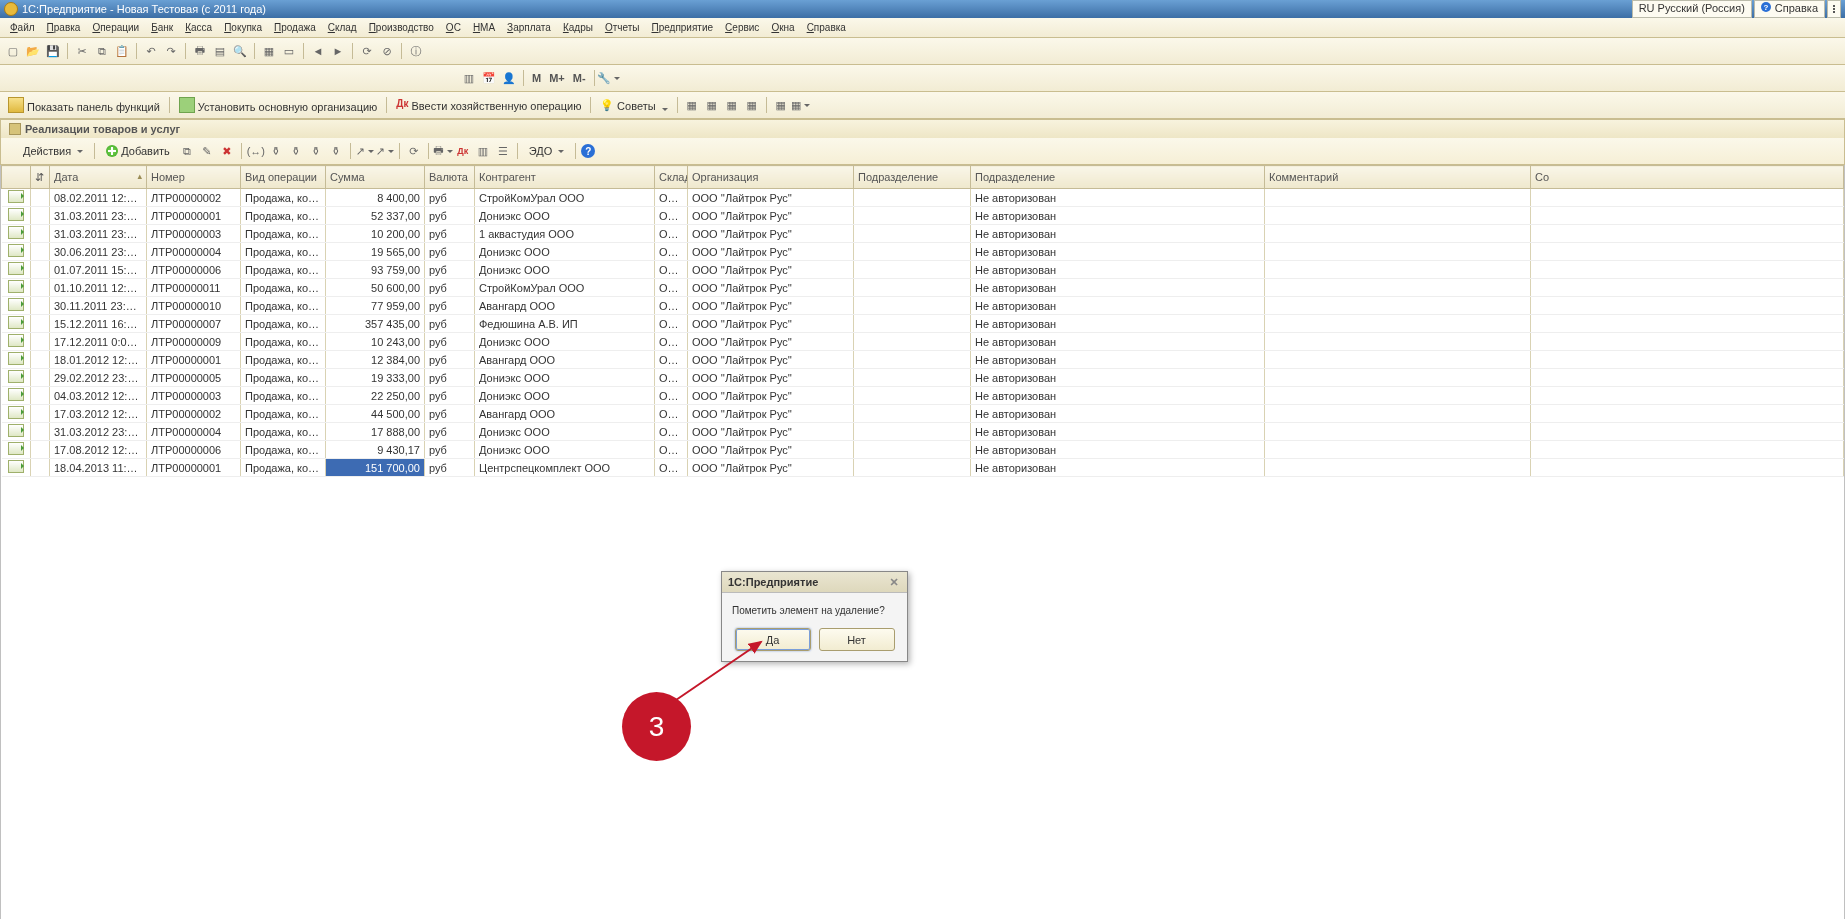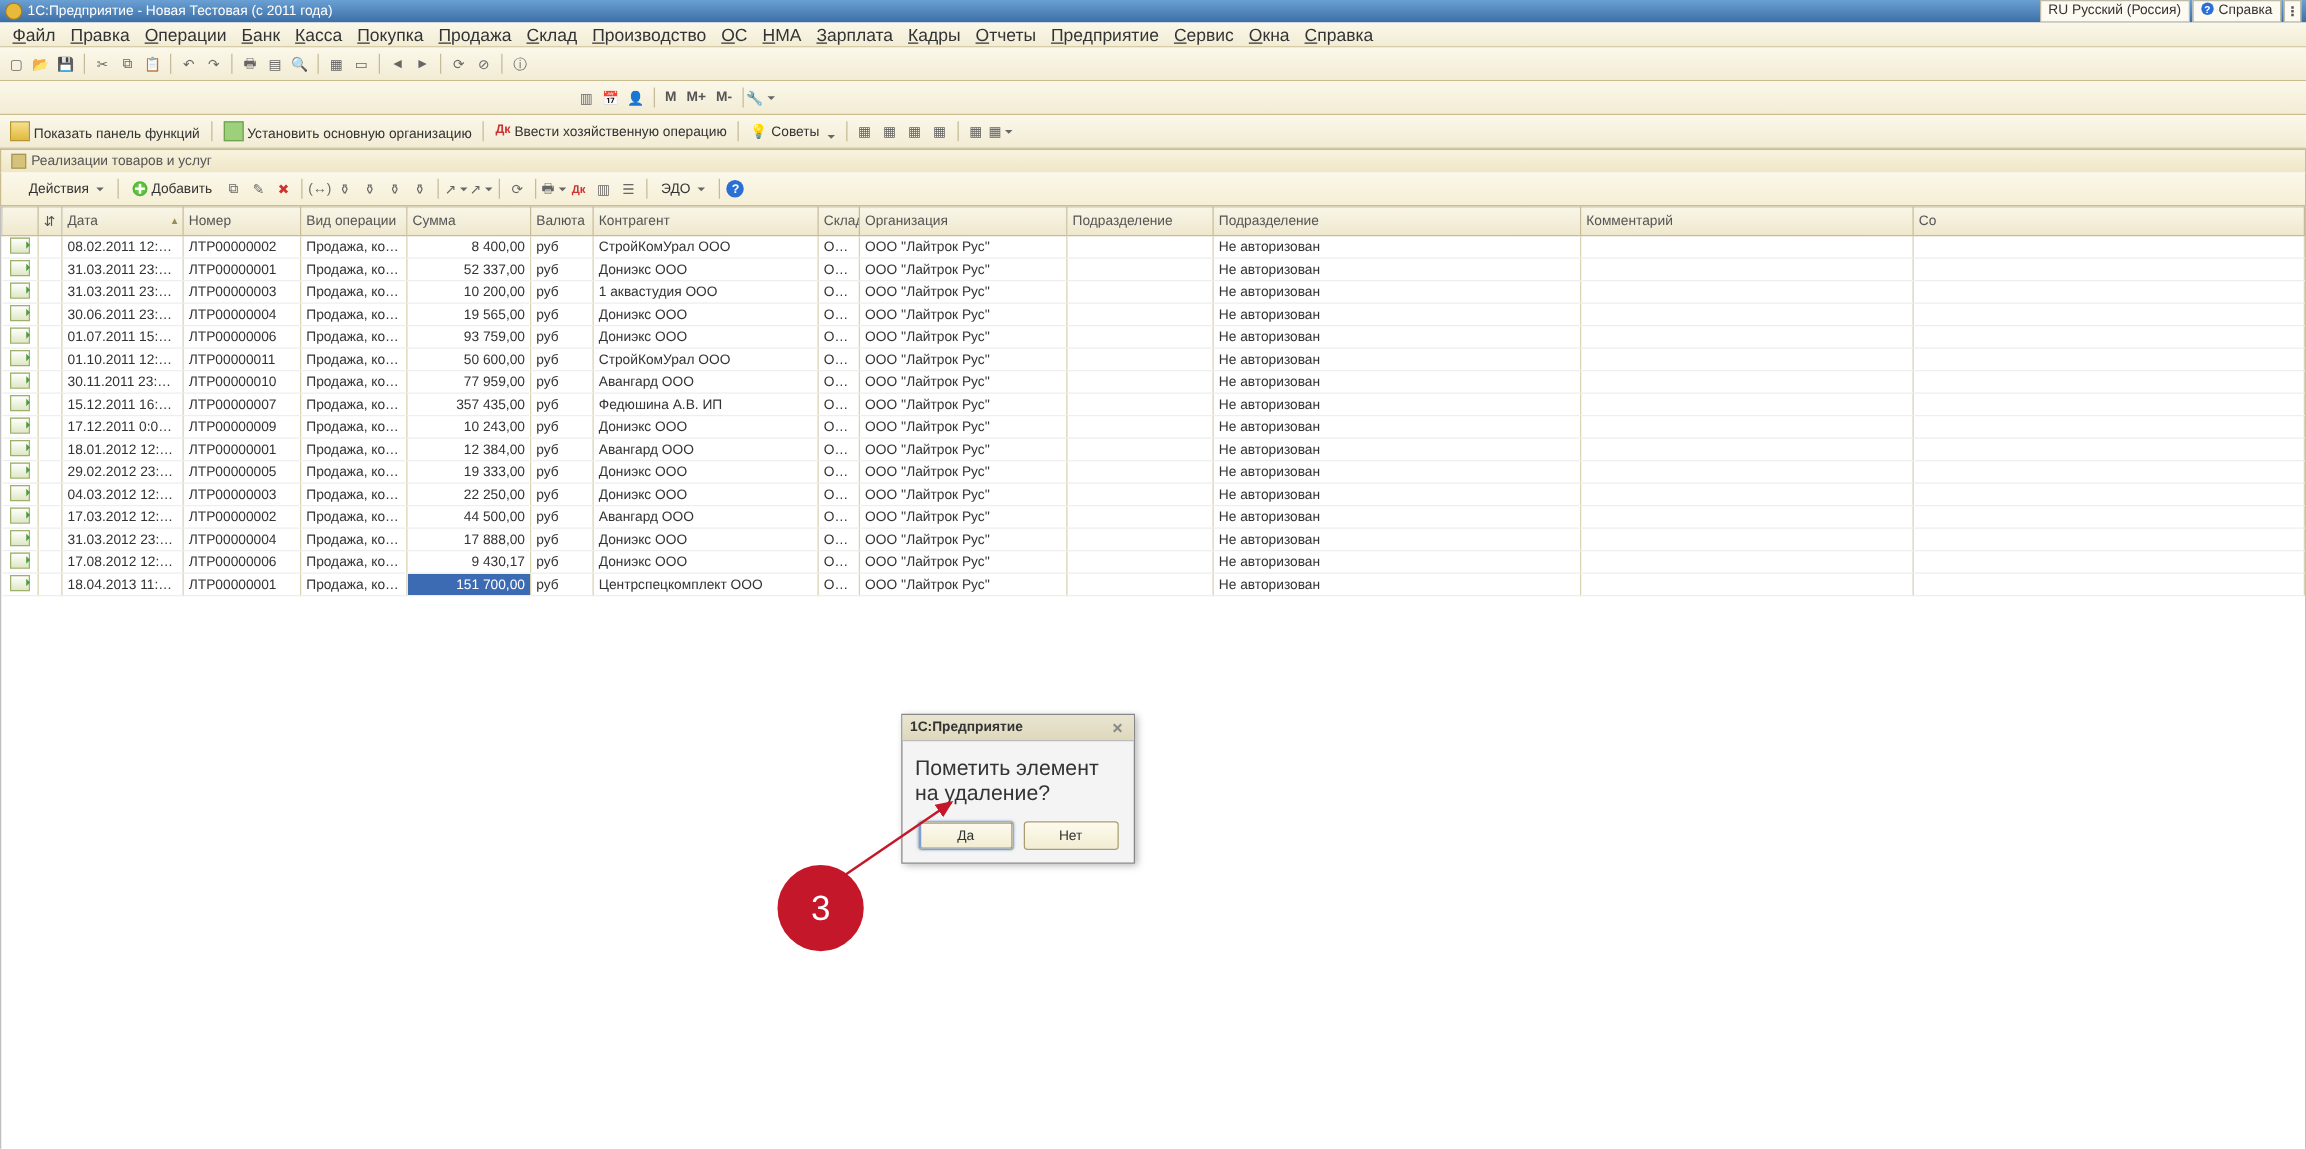--- a/index.html
+++ b/index.html
@@ -3,29 +3,29 @@
 <meta charset="utf-8">
 <style>
   html,body{margin:0;padding:0;font-family:Arial,Tahoma,sans-serif;font-size:11px;color:#333;background:#fff;height:100%;width:1845px;overflow:hidden}
   .titlebar{height:18px;background:linear-gradient(#6aa0d4,#3c6ea5);color:#fff;display:flex;align-items:center;padding:0 4px;font-size:11px}
   .titlebar .logo{width:12px;height:12px;background:#e8ba3b;border-radius:50%;margin-right:4px;border:1px solid #a87b14}
   .top-right{margin-left:auto;display:flex;align-items:center;gap:2px}
   .tr-box{background:#fdfbf1;border:1px solid #bba;padding:1px 6px;color:#333;display:flex;gap:4px;height:14px}
   .tr-box .blue-q{width:10px;height:10px;border-radius:50%;background:#2a6fd6;color:#fff;display:flex;align-items:center;justify-content:center;font-size:8px;font-weight:bold}
   .tr-dots{width:12px;height:16px;background:#fdfbf1;border:1px solid #bba;display:flex;flex-direction:column;align-items:center;justify-content:center;gap:1px}
   .tr-dots span{width:2px;height:2px;background:#555}
-  .menubar{height:19px;background:linear-gradient(#fbf8ea,#f2ecd4);border-bottom:1px solid #c9bd90;display:flex;align-items:center;padding:0 4px;gap:0;font-size:14px}
+  .menubar{height:19px;background:linear-gradient(#fbf8ea,#f2ecd4);border-bottom:1px solid #c9bd90;display:flex;align-items:center;padding:0 4px;gap:0;font-size:10px}
   .menubar .m{padding:2px 6px;cursor:default}
   .menubar .m u{text-decoration:underline}
   .toolbar{background:linear-gradient(#fbf8ea,#f2ecd4);border-bottom:1px solid #c9bd90;display:flex;align-items:center;padding:2px 4px;gap:2px;min-height:22px;flex-wrap:wrap}
   .tb-ico{width:16px;height:16px;display:inline-flex;align-items:center;justify-content:center;font-size:11px;color:#666;border:1px solid transparent}
   .tb-sep{width:1px;height:16px;background:#c5bb96;margin:0 3px}
   .tb-txt{padding:2px 4px;display:inline-flex;align-items:flex-end;gap:3px}
   .tb-txt .ico{width:14px;height:14px;display:inline-block}
-  .tab-title{background:linear-gradient(#f8f3de,#eee6c6);border:1px solid #c9bd90;border-bottom:none;padding:3px 8px;font-weight:normal;color:#555;display:flex;align-items:center;gap:4px}
+  .tab-title{background:linear-gradient(#f8f3de,#eee6c6);border:1px solid #c9bd90;border-bottom:none;padding:3px 8px;font-weight:bold;color:#555;display:flex;align-items:center;gap:4px}
   .tab-title::before{content:"";width:10px;height:10px;background:#d6c37a;border:1px solid #a8965a}
   .doc-toolbar{background:linear-gradient(#fbf8ea,#f6efd6);border:1px solid #c9bd90;border-top:none;display:flex;align-items:center;padding:2px 16px;gap:2px;height:22px}
   .doc-toolbar .btn{padding:2px 5px;border:1px solid transparent;display:inline-flex;align-items:center;gap:3px;cursor:default}
   .drop::after{content:"";display:inline-block;margin-left:3px;border:3px solid transparent;border-top-color:#666;transform:translateY(2px)}
   .green-plus{width:12px;height:12px;border-radius:50%;background:radial-gradient(#7ed957,#3aa522);position:relative;display:inline-block}
   .green-plus::before,.green-plus::after{content:"";position:absolute;background:#fff}
   .green-plus::before{left:5px;top:2px;width:2px;height:8px}
   .green-plus::after{left:2px;top:5px;width:8px;height:2px}
   .grid-wrap{border:1px solid #c0c0c0;border-top:none;height:760px;overflow:hidden;position:relative}
   table.grid{border-collapse:collapse;width:100%;table-layout:fixed}
@@ -33,21 +33,21 @@
   table.grid td{border-right:1px solid #d9d2b3;border-bottom:1px solid #eee;padding:1px 4px;height:15px;white-space:nowrap;overflow:hidden;text-overflow:ellipsis;font-size:11px;color:#333}
   table.grid tr.selected td.sum{background:#3d6bb3;color:#fff}
   table.grid td.sum{text-align:right}
   table.grid td.ico{text-align:center;padding:0}
   .row-icon{width:14px;height:11px;display:inline-block;background:linear-gradient(#fff,#dfe8c5);border:1px solid #9fb06b;position:relative}
   .row-icon::after{content:"";position:absolute;right:-4px;top:2px;border:3px solid transparent;border-left-color:#4b9c3a}
   .sort-ico{float:right;font-size:9px;color:#9a8c55}
   .dialog{position:absolute;left:720px;top:406px;width:185px;background:#f4f4f4;border:1px solid #888;box-shadow:2px 2px 6px rgba(0,0,0,.3)}
   .dialog .dtitle{background:linear-gradient(#e9e5d1,#ded8bc);padding:3px 6px;border-bottom:1px solid #bbb;display:flex;align-items:center;font-size:11px;font-weight:bold}
   .dialog .dtitle .dclose{margin-left:auto;width:14px;height:14px;display:flex;align-items:center;justify-content:center;color:#888;font-size:11px}
-  .dialog .dbody{padding:12px 10px;font-size:17px;color:#333}
+  .dialog .dbody{padding:12px 10px;font-size:10px;color:#333}
   .dialog .dbtns{display:flex;gap:8px;justify-content:center;padding:0 10px 10px}
   .dialog .dbtn{width:74px;height:21px;border:1px solid #a99d6e;border-radius:3px;background:linear-gradient(#fdfbef,#f2ecd1);display:flex;align-items:center;justify-content:center;font-size:11px;cursor:default}
   .dialog .dbtn.focus{box-shadow:0 0 0 1px #7a9ed9 inset,0 0 2px #7a9ed9}
   .callout{position:absolute;left:621px;top:527px;width:69px;height:69px;border-radius:50%;background:#c5172a;color:#fff;display:flex;align-items:center;justify-content:center;font-size:28px;font-family:Arial}
   .arrow-line{position:absolute;left:665px;top:475px;width:110px;height:70px;pointer-events:none}
   .tb-m{font-weight:bold;color:#555;padding:0 3px;font-size:11px}
   .blue-q2{width:14px;height:14px;border-radius:50%;background:#2a6fd6;color:#fff;display:inline-flex;align-items:center;justify-content:center;font-size:10px;font-weight:bold}
   .col-date{width:97px}
   .col-num{width:94px}
   .col-op{width:85px}

